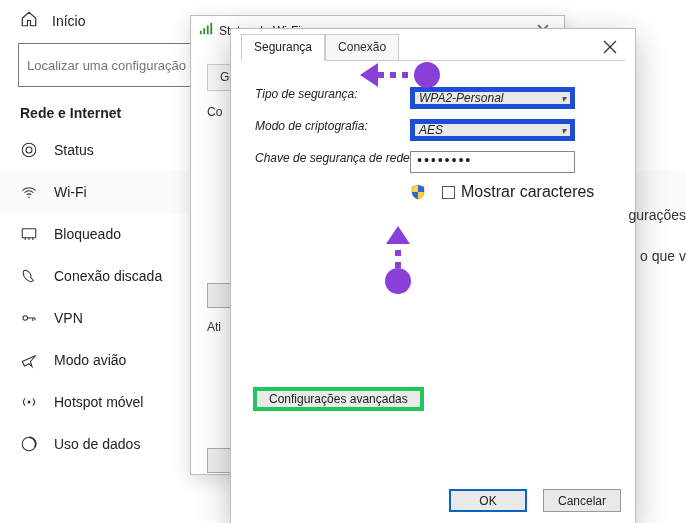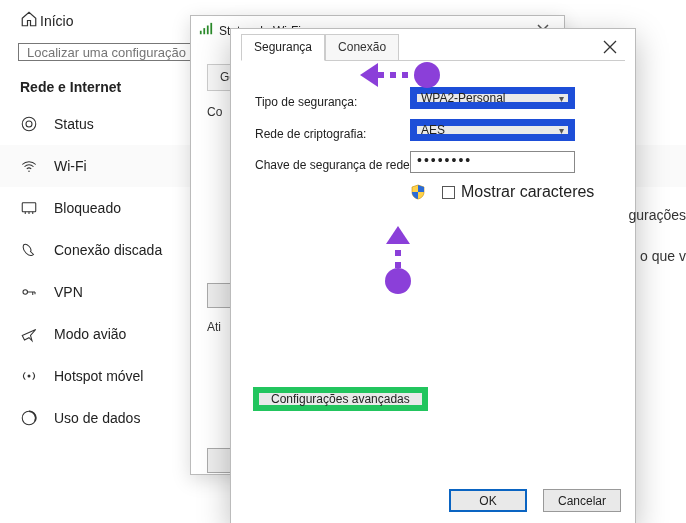--- a/index.html
+++ b/index.html
@@ -1,24 +1,24 @@
 <!DOCTYPE html>
 <html><head>
 <meta charset="utf-8">
 <style>
   * { box-sizing: border-box; font-family: "Segoe UI", Tahoma, sans-serif; }
   body { margin: 0; width: 686px; height: 523px; overflow: hidden; background: #fff; position: relative; font-size: 13px; color: #222; }
 
   
   .settings { position: absolute; inset: 0; background: #fff; }
-  .home-row { display: flex; align-items: center; gap: 2px; padding: 10px 20px 8px 20px; }
+  .home-row { display: flex; align-items: center; gap: 14px; padding: 10px 20px 8px 20px; }
   .home-icon svg { width: 18px; height: 18px; }
   .home-label { font-size: 14px; }
   .search-wrap { padding: 4px 18px 18px 18px; }
-  .search-box { width: 205px; height: 18px; border: 1px solid #777; padding: 4px 8px; font-size: 13px; color: #666; background: #fff; }
+  .search-box { width: 205px; height: 44px; border: 1px solid #777; padding: 4px 8px; font-size: 13px; color: #666; background: #fff; }
   .cat-title { padding: 0 20px 8px 20px; font-weight: 600; font-size: 14px; }
   .nav { display: flex; flex-direction: column; }
   .nav-item { display: flex; align-items: center; gap: 16px; padding: 12px 20px; cursor: default; font-size: 14px; }
   .nav-item.active { background: rgba(0,0,0,0.02); }
   .nav-icon { width: 18px; height: 18px; display:flex; align-items:center; justify-content:center; color:#333; }
   .nav-icon svg { width: 18px; height: 18px; stroke: #333; fill: none; stroke-width: 1.4; }
 
   
   .status-win { position: absolute; left: 190px; top: 15px; width: 375px; height: 460px; background: #fff; border: 1px solid #bbb; box-shadow: 0 5px 18px rgba(0,0,0,0.15); }
   .status-title { display:flex; align-items:center; gap:6px; padding: 6px 8px; font-size:12px; }
@@ -35,32 +35,32 @@
   .props-title { padding: 10px 14px 8px 14px; font-size: 13px; }
   .props-close { position:absolute; top:6px; right:8px; width:34px; height:24px; display:flex; align-items:center; justify-content:center; }
   .props-close svg { width:14px; height:14px; stroke:#333; stroke-width:1.3; }
 
   .tabs { display:flex; border-bottom:1px solid #ccc; margin: 4px 10px 0 10px; }
   .tab { padding: 5px 12px 6px 12px; font-size:12px; border:1px solid transparent; border-bottom:none; background:#fff; position:relative; top:1px; cursor:default; }
   .tab.inactive { background:#f7f7f7; border:1px solid #ccc; border-bottom:1px solid #ccc; color:#333; }
   .tab.active { border:1px solid #ccc; border-bottom:1px solid #fff; }
 
   .tab-body { padding: 26px 18px 10px 24px; }
-  .form-row { display:flex; align-items:flex-end; margin-bottom: 10px; }
+  .form-row { display:flex; align-items:flex-start; margin-bottom: 10px; font-style: italic; }
   .form-label { width: 155px; font-size:12px; }
   .form-label.multi { line-height:1.25; }
-  .select { width: 165px; height: 22px; border:7px solid #1d4ed8; background:#e9e9e9; font-size:12px; padding: 0 4px; display:flex; align-items:center; justify-content:space-between; }
+  .select { width: 165px; height: 22px; border:5px solid #1d4ed8; background:#e9e9e9; font-size:12px; padding: 0 4px; display:flex; align-items:center; justify-content:space-between; }
   .select .chev { font-size:10px; color:#555; }
   .pw-input { width: 165px; height: 22px; border:1px solid #888; padding: 0 6px; font-size:14px; letter-spacing:2px; }
   .check-row { display:flex; align-items:center; gap:6px; margin-left:155px; margin-top:4px; }
   .shield { width:16px; height:16px; margin-right:10px; }
   .chk { width:13px; height:13px; border:1px solid #555; background:#fff; }
   .chk-label { font-size:16px; }
 
-  .adv-btn { position:absolute; left:22px; top:358px; height:24px; border:6px solid #22c55e; background:#e9e9e9; font-size:12px; padding: 0 12px; display:flex; align-items:center; }
+  .adv-btn { position:absolute; left:22px; top:358px; height:24px; border:4px solid #22c55e; background:#e9e9e9; font-size:12px; padding: 0 12px; display:flex; align-items:center; }
 
   .btn-row { position:absolute; right:14px; bottom:12px; display:flex; gap:16px; }
   .btn { height:23px; min-width:78px; border:1px solid #999; background:#e9e9e9; font-size:12px; display:flex; align-items:center; justify-content:center; padding:0 10px; }
   .btn.primary { border:2px solid #0a64c2; background:#e9e9e9; }
 
   
   .edge-text { position:absolute; right:0; font-size:14px; color:#333; }
   .edge1 { top: 207px; }
   .edge2 { top: 248px; }
 
@@ -205,21 +205,21 @@
 
   <div class="tab-body">
     <div class="form-row">
       <div class="form-label">Tipo de segurança:</div>
       <div class="select">
         <span>WPA2-Personal</span>
         <span class="chev">▾</span>
       </div>
     </div>
     <div class="form-row">
-      <div class="form-label">Rede de criptografia:</div>
+      <div class="form-label">Modo de criptografia:</div>
       <div class="select">
         <span>AES</span>
         <span class="chev">▾</span>
       </div>
     </div>
     <div class="form-row">
       <div class="form-label multi">Chave de segurança de rede</div>
       <div class="pw-input"><span>••••••••</span></div>
     </div>
     <div class="check-row">

